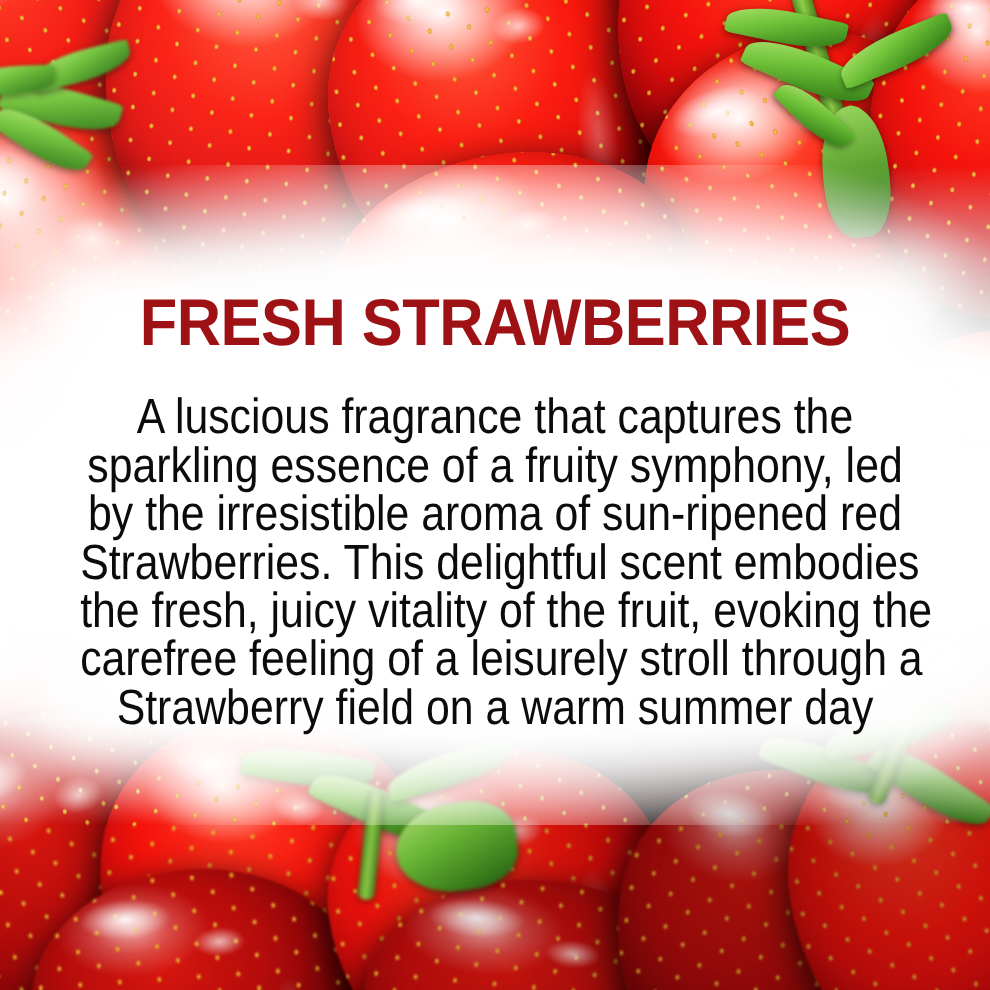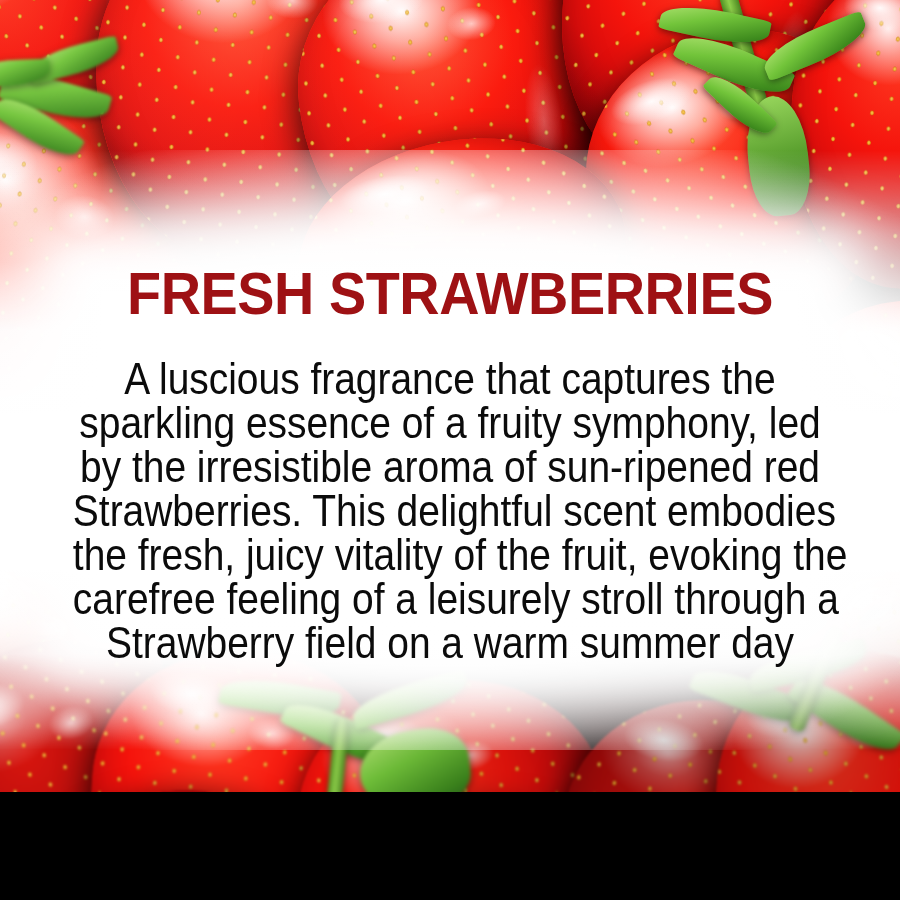--- a/index.html
+++ b/index.html
@@ -1,18 +1,18 @@
 <!DOCTYPE html>
 <html><head>
 <meta charset="utf-8">
 <style>
   html,body{margin:0;padding:0;background:#000;}
   #card{
     position:relative;
-    width:900px;height:792px;
+    width:900px;height:900px;
     overflow:hidden;
     background:#1a0202;
     font-family:"Liberation Sans","DejaVu Sans",sans-serif;
   }
 
   
   #photo{position:absolute;inset:0;overflow:hidden;}
   .berry{
     position:absolute;
     border-radius:50% 50% 46% 46% / 44% 44% 56% 56%;

